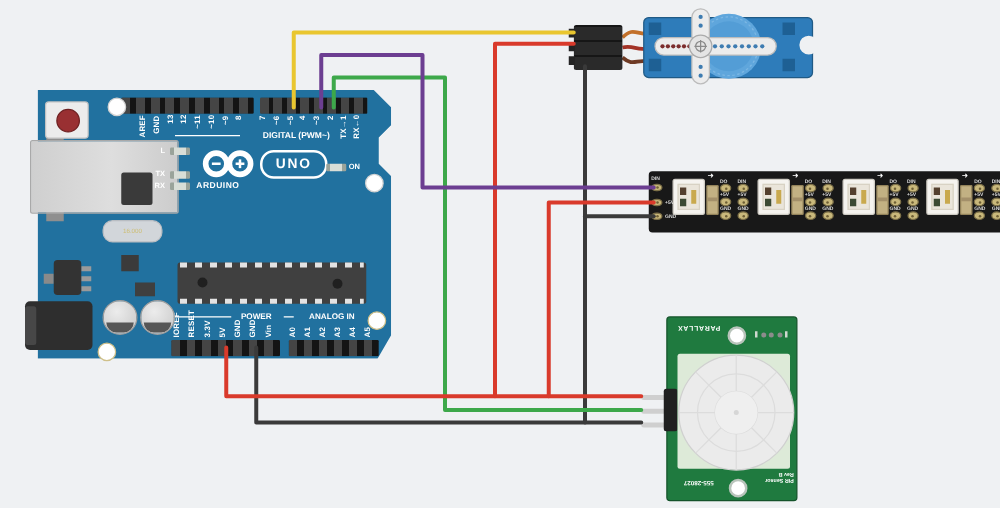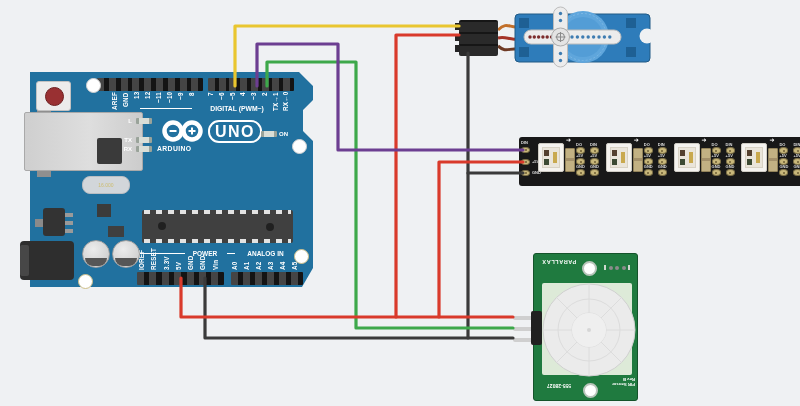--- a/index.html
+++ b/index.html
@@ -133,21 +133,21 @@
     <div class="sk" style="left:208px;top:178px;width:55px;font-size:6.5px;text-align:center">ANALOG IN</div>
 
     <svg class="abs" style="left:127px;top:46px" width="62" height="26" viewBox="0 0 62 26">
       <circle cx="16" cy="13" r="8.5" fill="none" stroke="#fff" stroke-width="4.5"></circle>
       <circle cx="35" cy="13" r="8.5" fill="none" stroke="#fff" stroke-width="4.5"></circle>
       <rect x="12.5" y="12" width="7" height="2" fill="#fff"></rect>
       <rect x="31.5" y="12" width="7" height="2" fill="#fff"></rect>
       <rect x="34" y="9.5" width="2" height="7" fill="#fff"></rect>
     </svg>
     <div class="sk" style="left:127px;top:73px;width:50px;font-size:6.8px;letter-spacing:.4px">ARDUINO</div>
-    <div class="abs" style="left:178px;top:48px;width:50px;height:19px;border:2px solid #fff;border-radius:11px;color:#fff;font-size:16px;font-weight:bold;letter-spacing:1.5px;text-align:center;line-height:19px">UNO</div>
+    <div class="abs" style="left:178px;top:48px;width:50px;height:19px;border:2px solid #fff;border-radius:11px;color:#fff;font-size:11px;font-weight:bold;letter-spacing:1.5px;text-align:center;line-height:19px">UNO</div>
 
     <div class="sk" style="left:86px;top:46px;width:16px;font-size:6px;text-align:right">L</div>
     <div class="ledbar" style="left:106px;top:46px"></div>
     <div class="sk" style="left:86px;top:65px;width:16px;font-size:6px;text-align:right">TX</div>
     <div class="ledbar" style="left:106px;top:65px"></div>
     <div class="sk" style="left:86px;top:74px;width:16px;font-size:6px;text-align:right">RX</div>
     <div class="ledbar" style="left:106px;top:74px"></div>
     <div class="ledbar" style="left:231px;top:59px"></div>
     <div class="sk" style="left:249px;top:59px;font-size:6px">ON</div>
 

